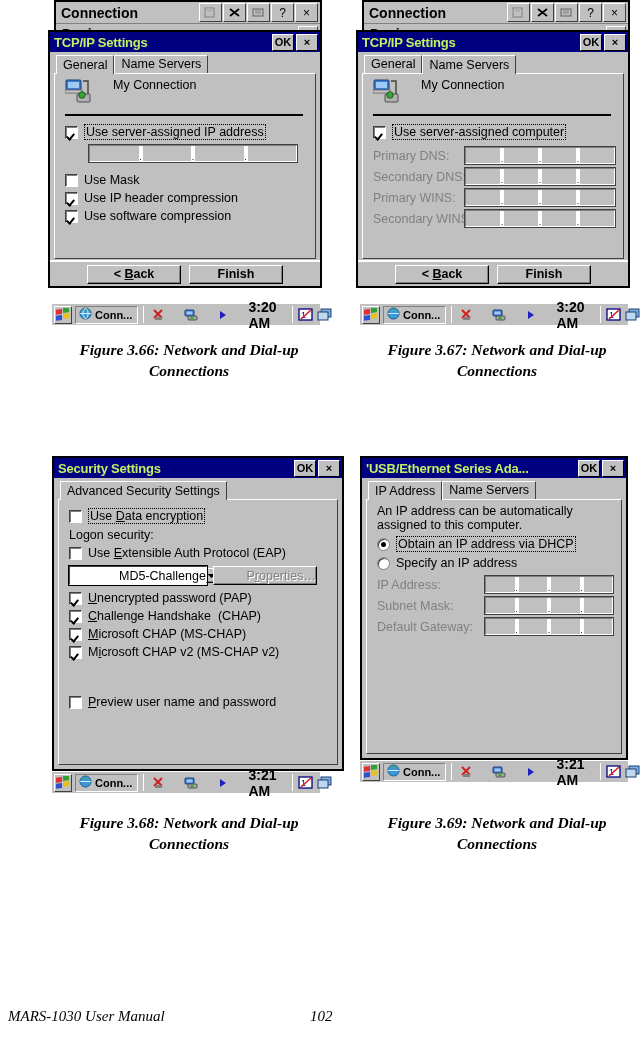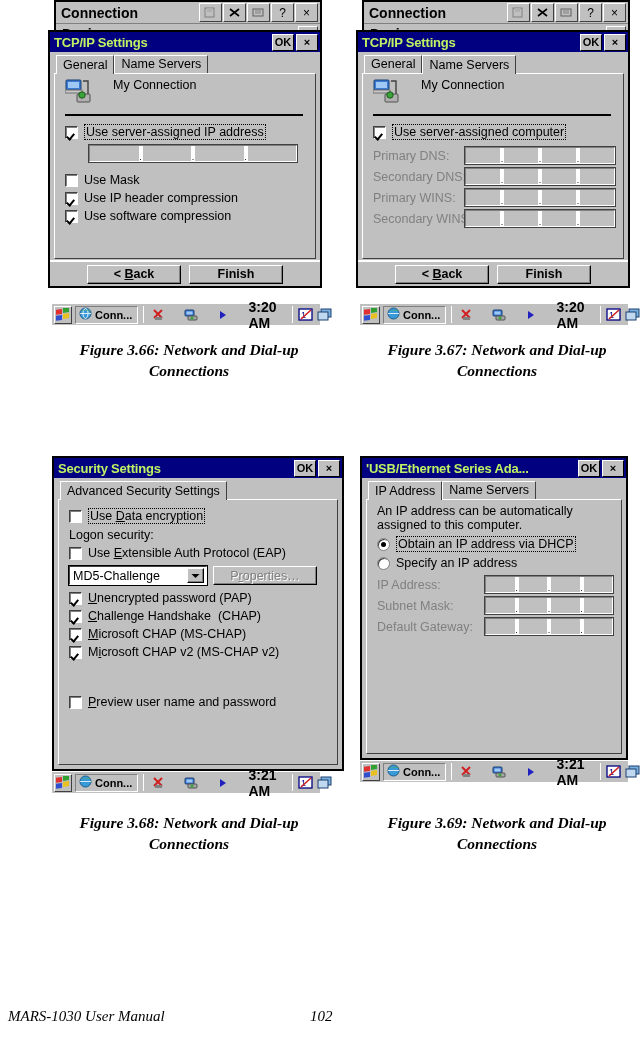--- a/index.html
+++ b/index.html
@@ -392,20 +392,21 @@
     border-bottom: 1px solid #ffffff;
     outline: 1px solid #000;
     box-sizing: border-box;
   }
   .combo-text {
     flex: 1;
     font-size: 12.5px;
     color: #000;
     padding-left: 3px;
     white-space: nowrap;
+    margin-left: 46px;
   }
   .combo-arrow {
     width: 17px; height: 15px;
     margin-right: 2px;
     background: #c0c0c0;
     border-top: 1px solid #ffffff;
     border-left: 1px solid #ffffff;
     border-right: 1px solid #000;
     border-bottom: 1px solid #000;
     box-shadow: inset -1px -1px 0 #808080;
@@ -414,21 +415,21 @@
   }
   .gbtn {
     height: 19px;
     background: #c0c0c0;
     border-top: 1px solid #ffffff;
     border-left: 1px solid #ffffff;
     border-right: 1px solid #000;
     border-bottom: 1px solid #000;
     box-shadow: inset -1px -1px 0 #808080;
     box-sizing: border-box;
-    display: flex; align-items: center; justify-content: center;
+    display: flex; align-items: center; justify-content: flex-end;
     font-size: 12.5px;
     color: #808080;
     text-shadow: 1px 1px 0 #ffffff;
   }
   .desc-text {
     font-size: 12.5px;
     color: #000;
     padding: 4px 10px 2px 10px;
     line-height: 14px;
   }

